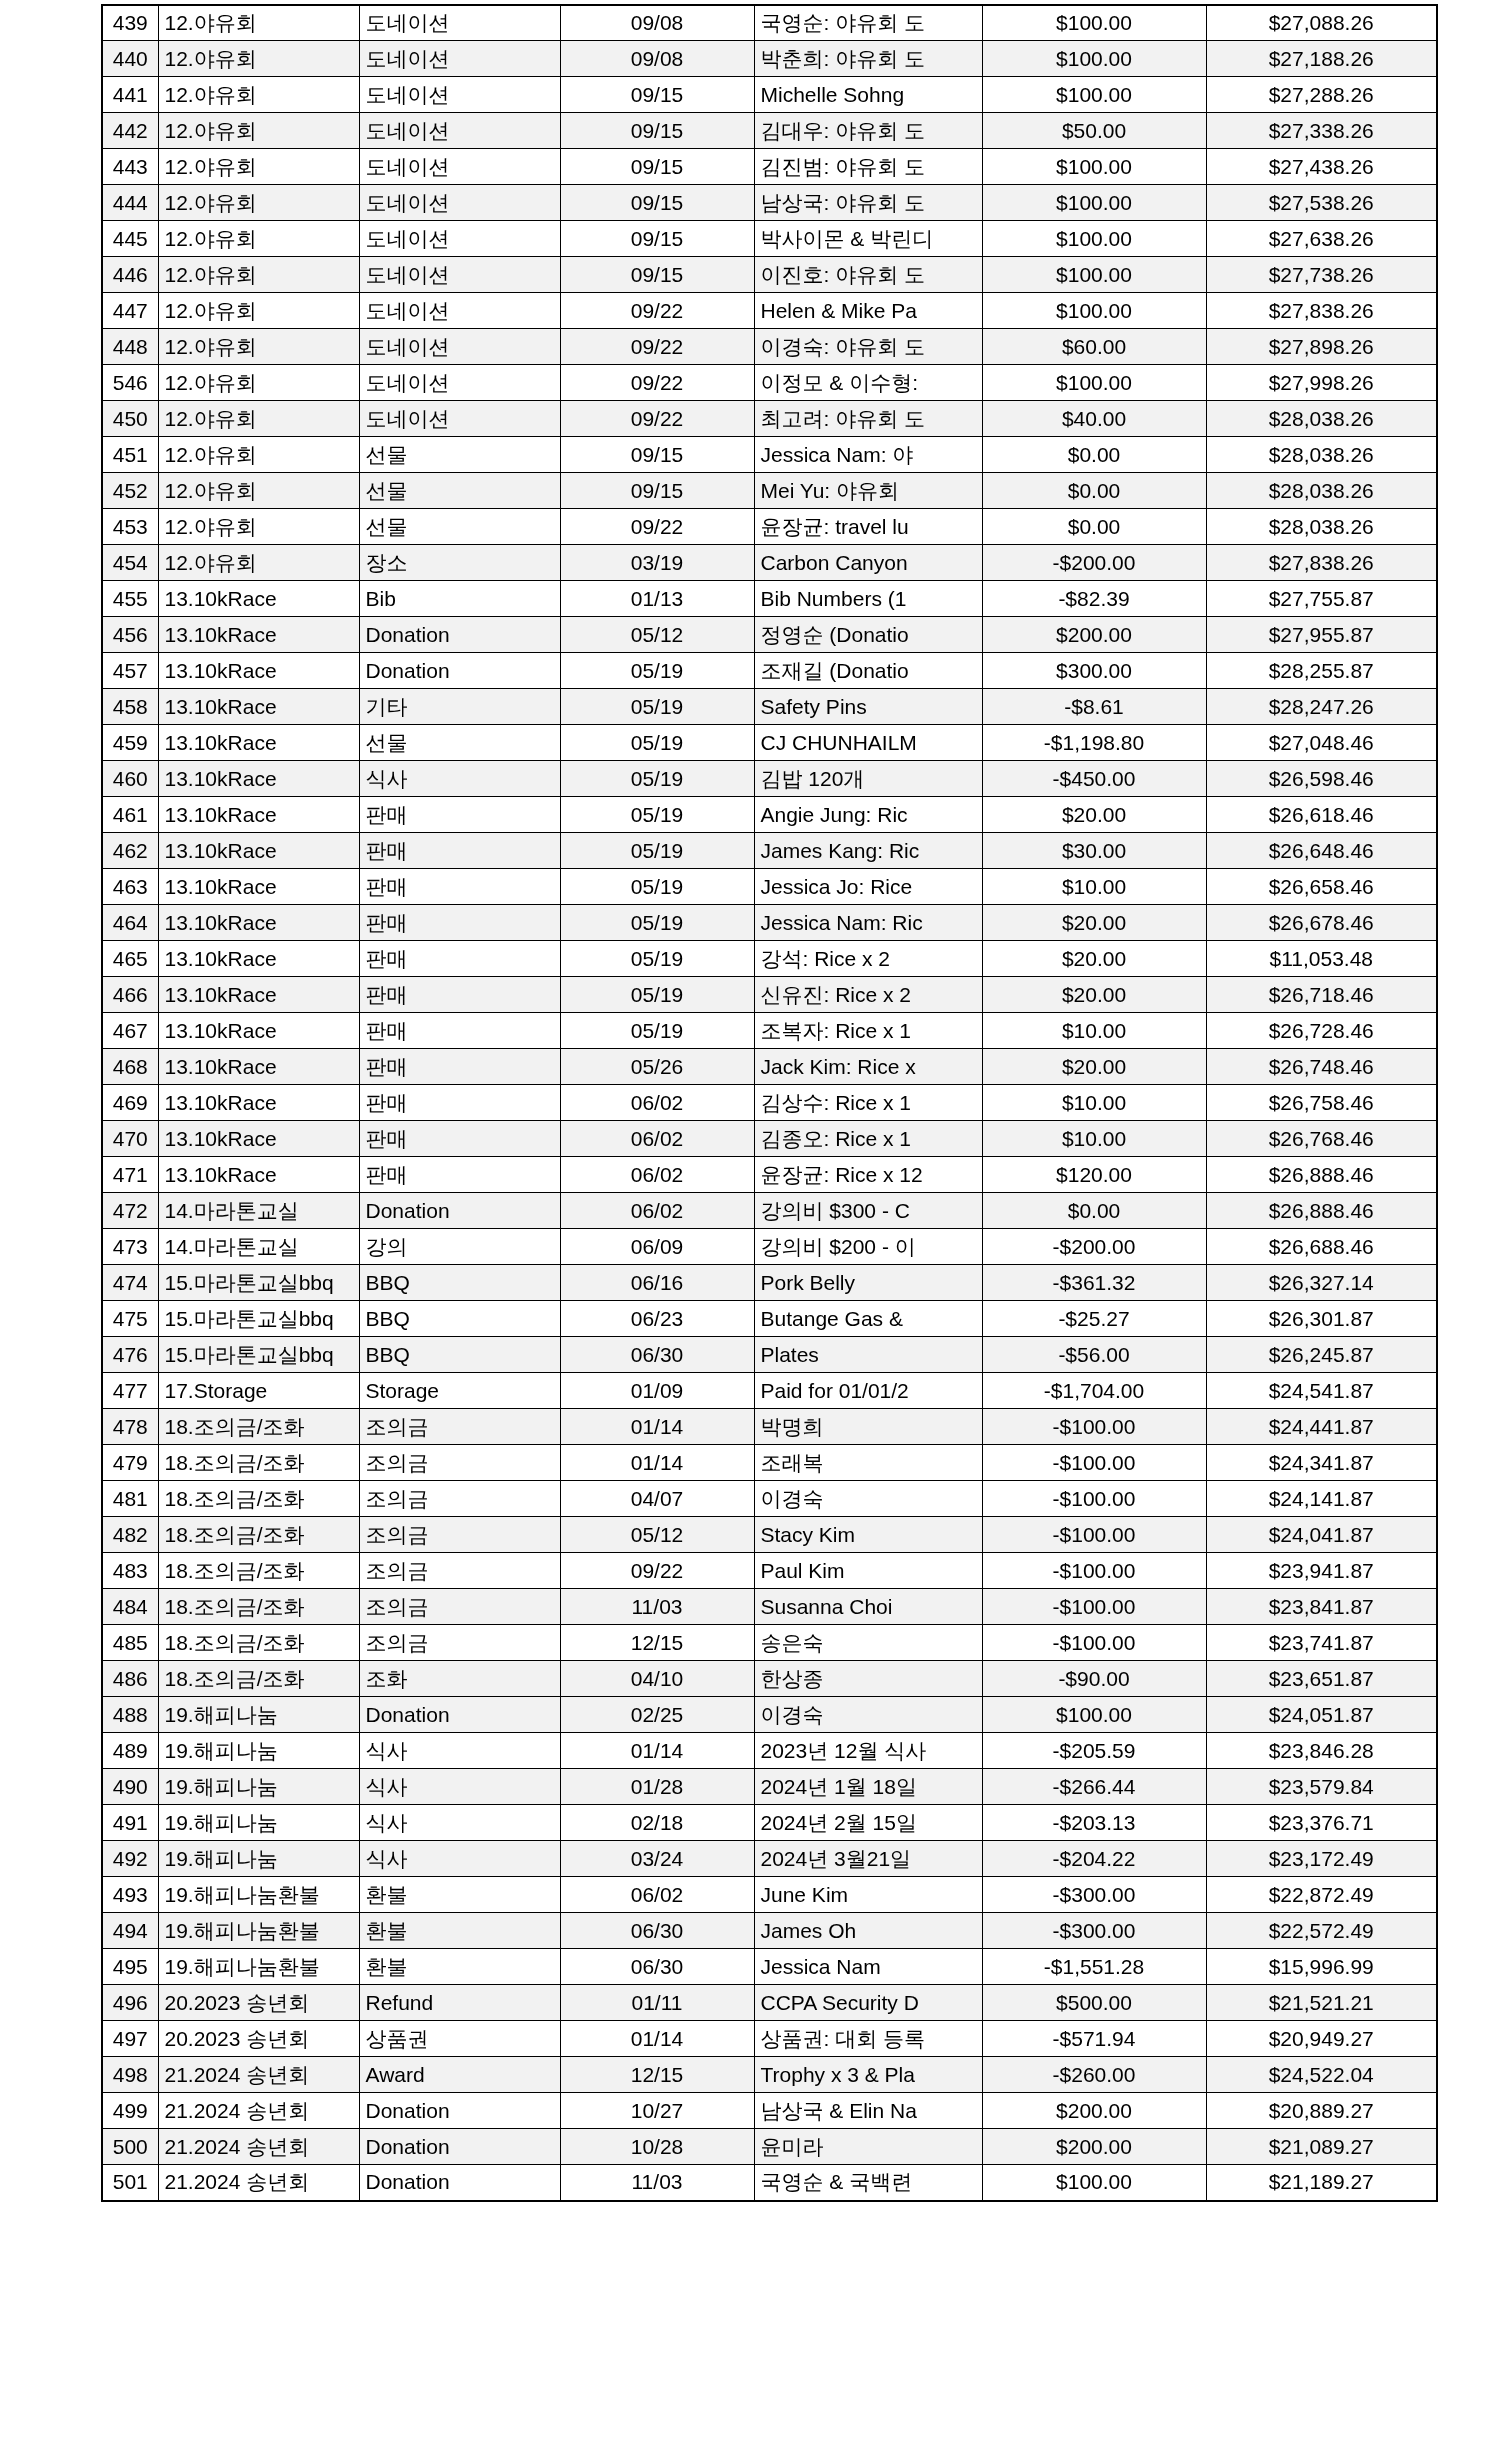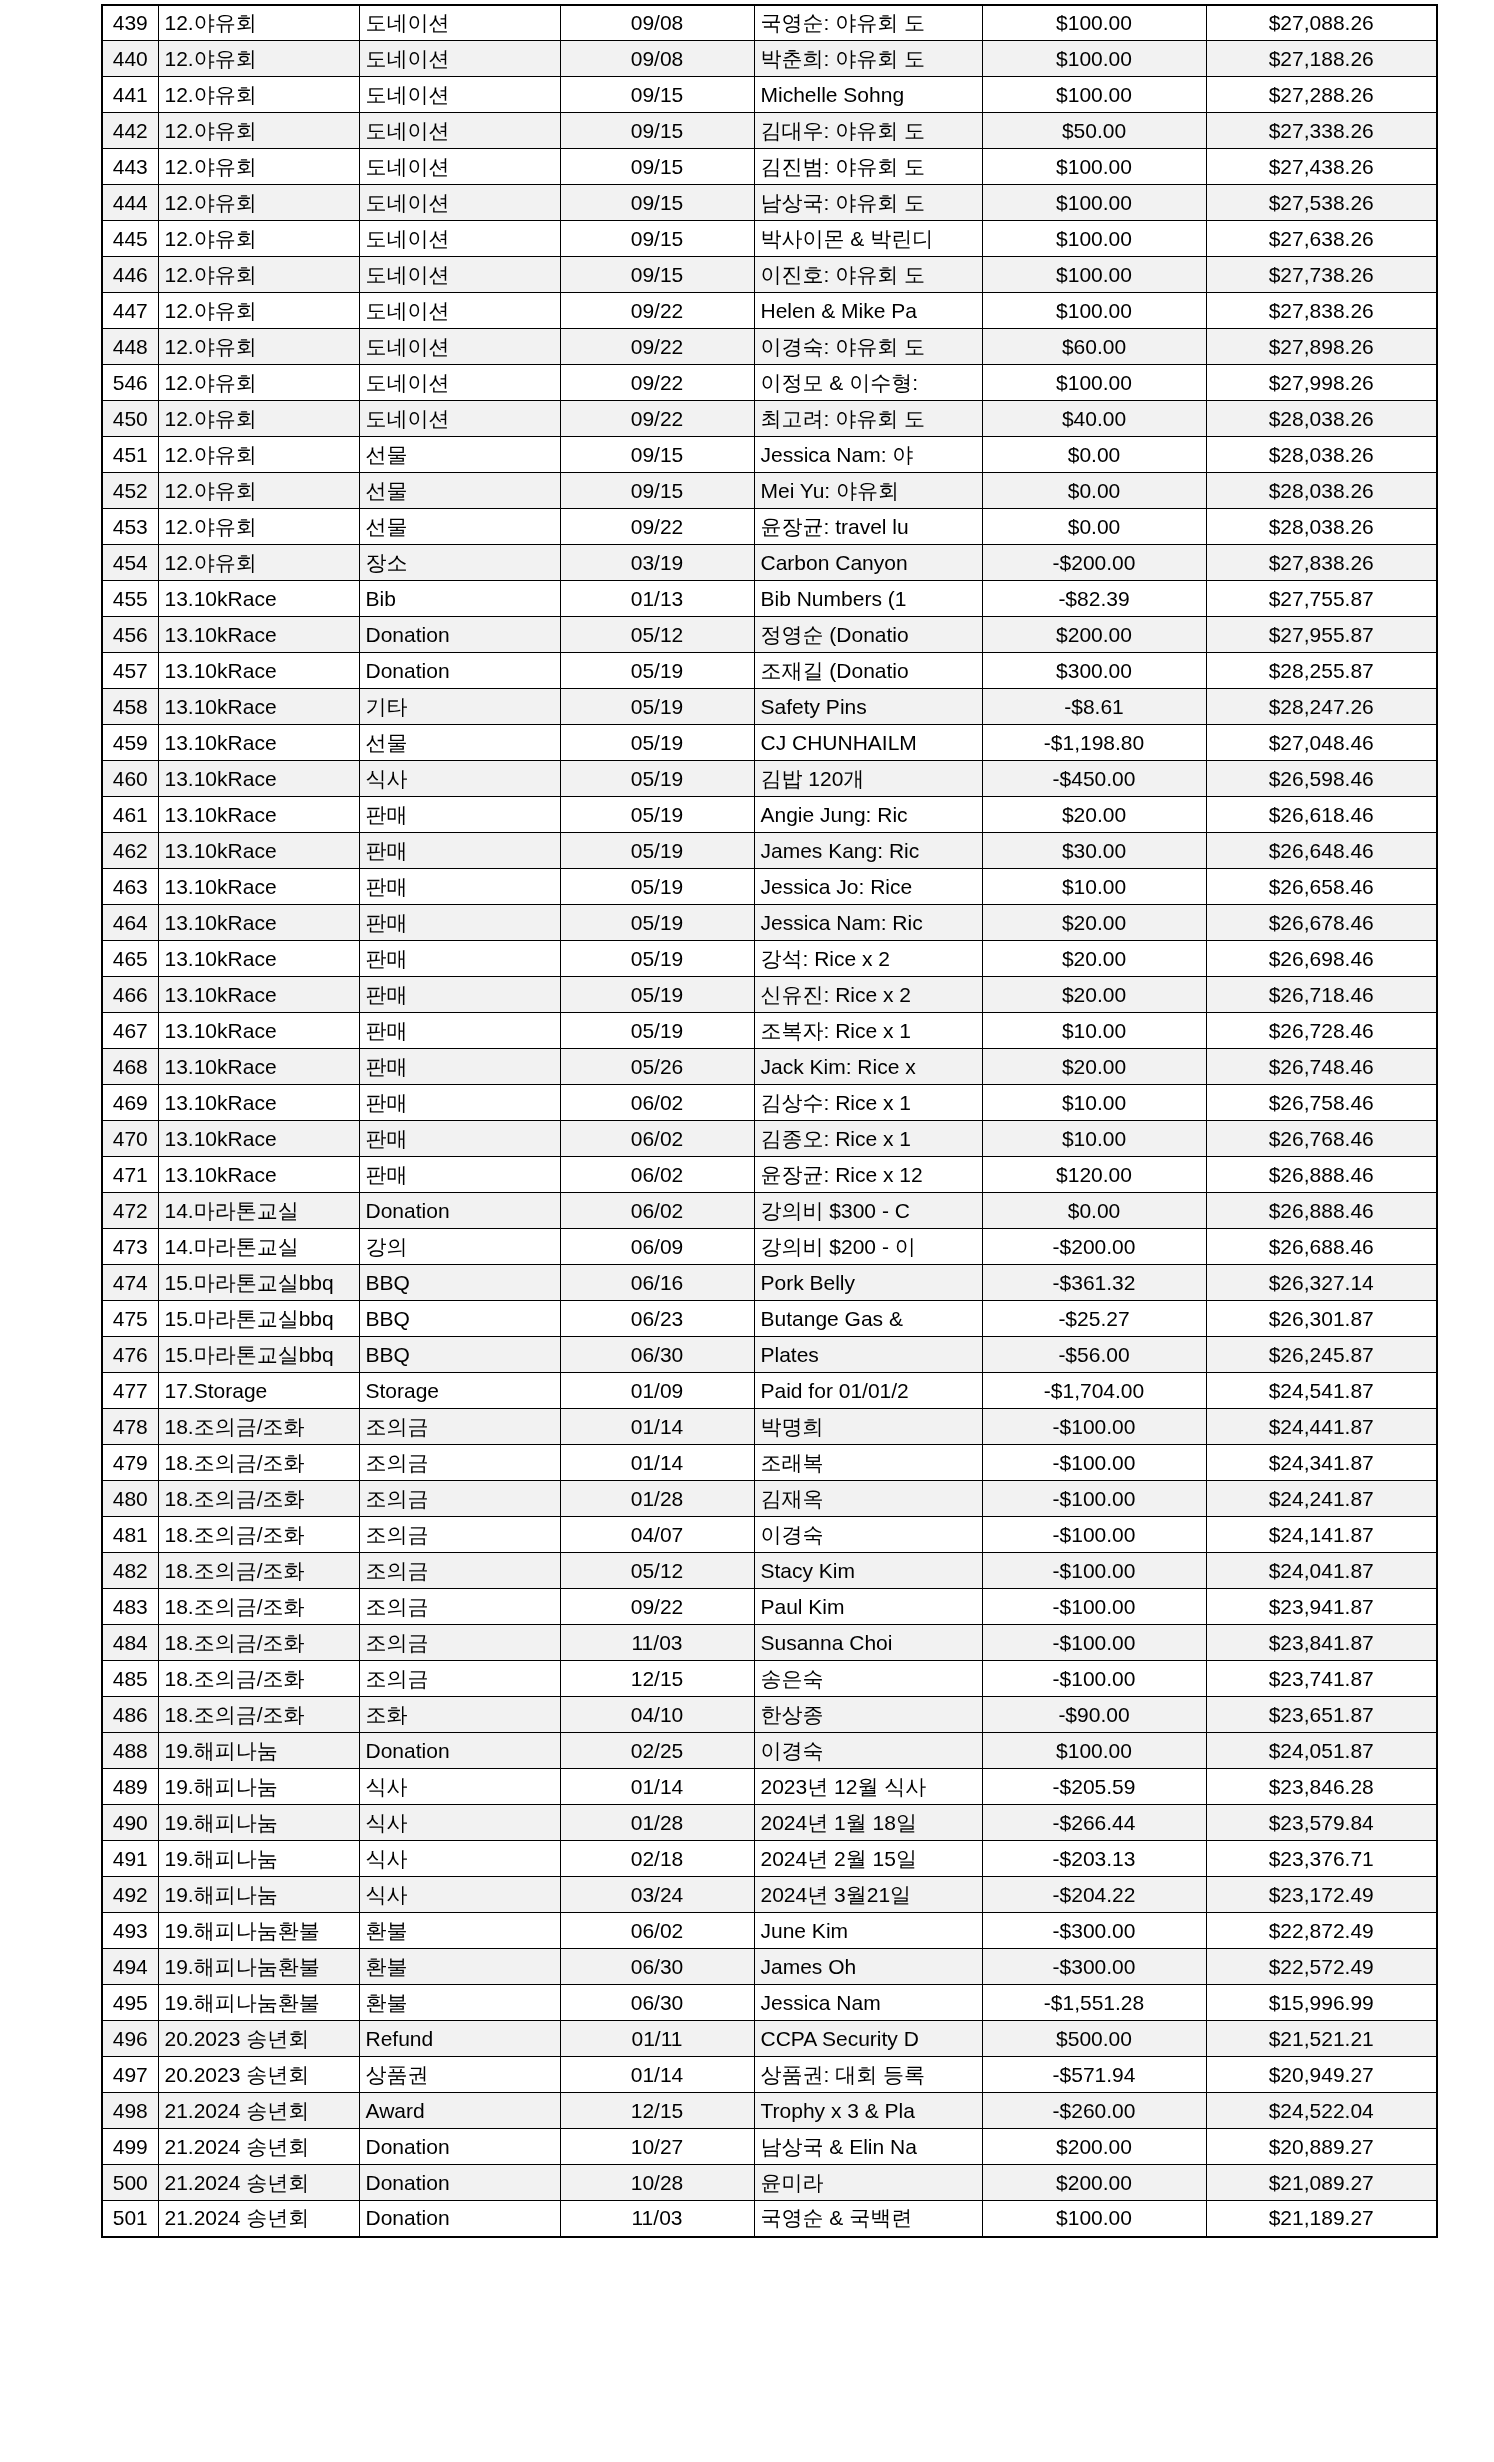--- a/index.html
+++ b/index.html
@@ -304,21 +304,21 @@
           <td class="amount">$20.00</td>
           <td class="balance">$26,678.46</td>
         </tr>
         <tr class="plain">
           <td class="num">465</td>
           <td class="event">13.10kRace</td>
           <td class="type">판매</td>
           <td class="date">05/19</td>
           <td class="desc">강석: Rice x 2</td>
           <td class="amount">$20.00</td>
-          <td class="balance">$26,698.46</td>
+          <td class="balance">$11,053.48</td>
         </tr>
         <tr class="alt">
           <td class="num">466</td>
           <td class="event">13.10kRace</td>
           <td class="type">판매</td>
           <td class="date">05/19</td>
           <td class="desc">신유진: Rice x 2</td>
           <td class="amount">$20.00</td>
           <td class="balance">$26,718.46</td>
         </tr>
@@ -432,29 +432,20 @@
         </tr>
         <tr class="plain">
           <td class="num">479</td>
           <td class="event">18.조의금/조화</td>
           <td class="type">조의금</td>
           <td class="date">01/14</td>
           <td class="desc">조래복</td>
           <td class="amount">-$100.00</td>
           <td class="balance">$24,341.87</td>
         </tr>
-        <tr class="alt">
-          <td class="num">480</td>
-          <td class="event">18.조의금/조화</td>
-          <td class="type">조의금</td>
-          <td class="date">01/28</td>
-          <td class="desc">김재옥</td>
-          <td class="amount">-$100.00</td>
-          <td class="balance">$24,241.87</td>
-        </tr>
         <tr class="plain">
           <td class="num">481</td>
           <td class="event">18.조의금/조화</td>
           <td class="type">조의금</td>
           <td class="date">04/07</td>
           <td class="desc">이경숙</td>
           <td class="amount">-$100.00</td>
           <td class="balance">$24,141.87</td>
         </tr>
         <tr class="alt">

